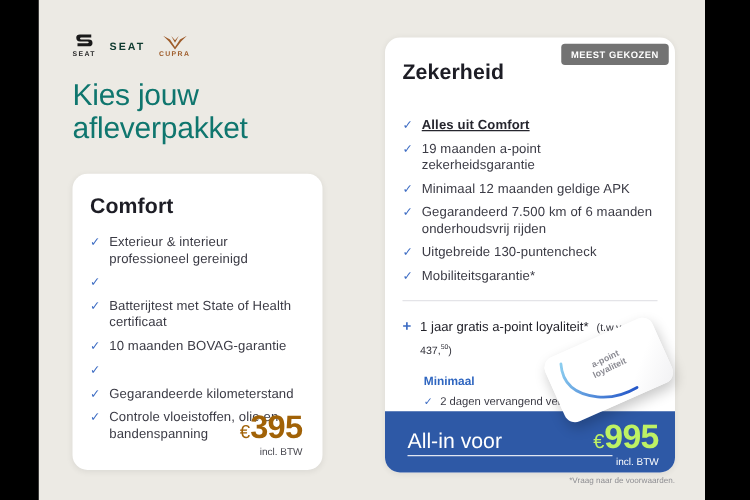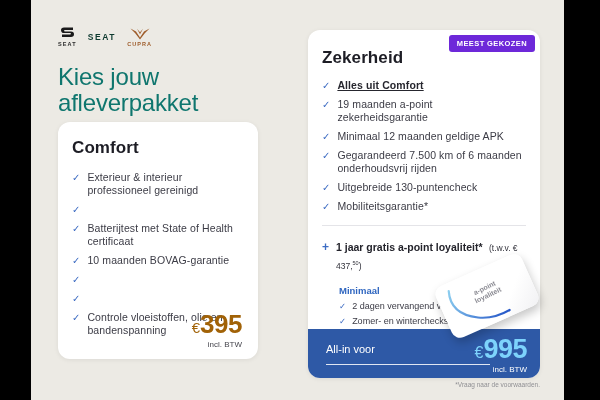--- a/index.html
+++ b/index.html
@@ -17,50 +17,50 @@
   .brand.skoda .word-only { font-size:8.5px; font-weight:bold; letter-spacing:1.6px; color:#0E3A2F; }
   .brand.cupra .word { color:#9E5C2A; }
 
   
   .heading { position:absolute; left:58px; top:64px; font-size:24px; line-height:26px;
              font-weight:500; color:#0f766e; letter-spacing:-0.2px; }
 
   
   .card { position:absolute; background:#fff; border-radius:12px;
           box-shadow:0 1px 5px rgba(0,0,0,0.07); }
-  .card.comfort { left:58px; top:122px; width:200px; height:237px; padding:16px 14px; }
+  .card.comfort { left:58px; top:139px; width:200px; height:237px; padding:16px 14px; }
   .card.zekerheid { left:308px; top:30px; width:232px; height:348px; padding:16px 14px; }
 
   .card-title { font-size:17px; font-weight:bold; color:#1D1D25; letter-spacing:0.1px; }
   .card.comfort .card-title { margin-bottom:13px; }
-  .card.zekerheid .card-title { margin-bottom:11px; margin-top:2px; }
+  .card.zekerheid .card-title { margin-bottom:26px; margin-top:2px; }
 
   ul.checks { list-style:none; }
   ul.checks li { display:flex; gap:7px; margin-bottom:6px; }
   ul.checks .ck { color:#3D6CC3; font-size:10px; line-height:13px; flex:0 0 auto; }
   ul.checks .txt { font-size:10.5px; line-height:13px; color:#3B3B45; letter-spacing:0.1px; }
   ul.checks li.bold .txt { font-weight:bold; color:#26262e;text-decoration:underline; }
 
   
   .price-block { position:absolute; right:16px; bottom:10px; text-align:right; }
   .price-line { color:#a16207; }
   .price-line .cur { font-size:15px; font-weight:400; }
   .price-line .amt { font-size:26px; font-weight:bold; letter-spacing:-0.5px; }
   .price-note { font-size:8px; color:#45454d; margin-top:0px; }
 
   
-  .badge { position:absolute; top:5px; right:5px; background:#6d28d9; color:#fff;
+  .badge { position:absolute; top:5px; right:5px; background:#737373; color:#fff;
            font-size:7.5px; font-weight:bold; letter-spacing:0.4px; padding:4px 8px;
            border-radius:3px; }
 
   
   .divider { border:none; border-top:1px solid #E4E4E8; margin:12px 0 11px 0; }
   .bonus { display:flex; gap:7px; align-items:baseline; }
   .bonus .plus { color:#3D6CC3; font-size:12px; font-weight:bold; line-height:12px; }
-  .bonus .blabel { font-size:10.5px; font-weight:bold; color:#23232B;margin-top:44px; }
+  .bonus .blabel { font-size:10.5px; font-weight:normal; color:#23232B;margin-top:44px; }
   .bonus .bval { font-size:8.5px; color:#33333c; margin-left:2px; font-weight:400; }
   .bonus .bval sup { font-size:5.5px; }
 
   
   .inclusief { margin-top:12px; margin-left:17px; }
   .inclusief-title { color:#2F66C0; font-weight:bold; font-size:9.5px; margin-bottom:5px; }
   ul.subchecks { list-style:none; }
   ul.subchecks li { display:flex; gap:6px; margin-bottom:4px; }
   ul.subchecks .ck { color:#3D6CC3; font-size:8.5px; line-height:11px; }
   ul.subchecks .txt { font-size:9px; line-height:11px; color:#3B3B45; }
@@ -70,24 +70,24 @@
              background:linear-gradient(135deg,#ffffff 70%,#f1f1f3 100%);
              border-radius:9px; transform:rotate(-24deg);
              box-shadow:0 5px 10px rgba(0,0,0,0.22); z-index:3; }
   .loyalty svg { position:absolute; left:0; top:0; }
   .loyalty .ltext { position:absolute; left:34px; top:16px; font-size:7px; line-height:8px;
                     color:#8A8A92; font-weight:bold; text-align:center; transform:rotate(-2deg); }
 
   
   .allin { position:absolute; left:0; right:0; bottom:0; height:49px; background:#2E59A6;
            border-radius:0 0 12px 12px; z-index:2; }
-  .allin .alabel { position:absolute; left:18px; top:14px; color:#fff; font-size:11px; }
+  .allin .alabel { position:absolute; left:18px; top:14px; color:#fff; font-size:17px; }
   .allin .aline { position:absolute; left:18px; width:164px; bottom:13px; height:1px;
                   background:rgba(255,255,255,0.85); }
-  .allin .aprice { position:absolute; right:13px; top:5px; text-align:right; color:#7dd3fc; }
+  .allin .aprice { position:absolute; right:13px; top:5px; text-align:right; color:#bef264; }
   .allin .aprice .cur { font-size:16px; font-weight:400; }
   .allin .aprice .amt { font-size:27px; font-weight:bold; letter-spacing:-0.5px; }
   .allin .anote { position:absolute; right:13px; top:36px; color:#fff; font-size:8px; }
 
   
   .footnote { position:absolute; left:308px; top:381px; width:232px; text-align:right;
               font-size:6.5px; color:#8F8F93; }
 </style>
 </head>
 <body>
@@ -135,20 +135,21 @@
       </li>
     <li>
         <span class="ck">✓</span>
         <span class="txt">10 maanden BOVAG-garantie</span>
       </li>
     <li>
         <span class="ck">✓</span>
       </li>
     <li>
         <span class="ck">✓</span>
+        <span class="txt">Gegarandeerde kilometerstand</span>
       </li>
     <li>
         <span class="ck">✓</span>
         <span class="txt">Controle vloeistoffen, olie en bandenspanning</span>
       </li>
   </ul>
   <div class="price-block">
     <div class="price-line">
       <span class="cur">€</span><span class="amt">395</span>
     </div>

